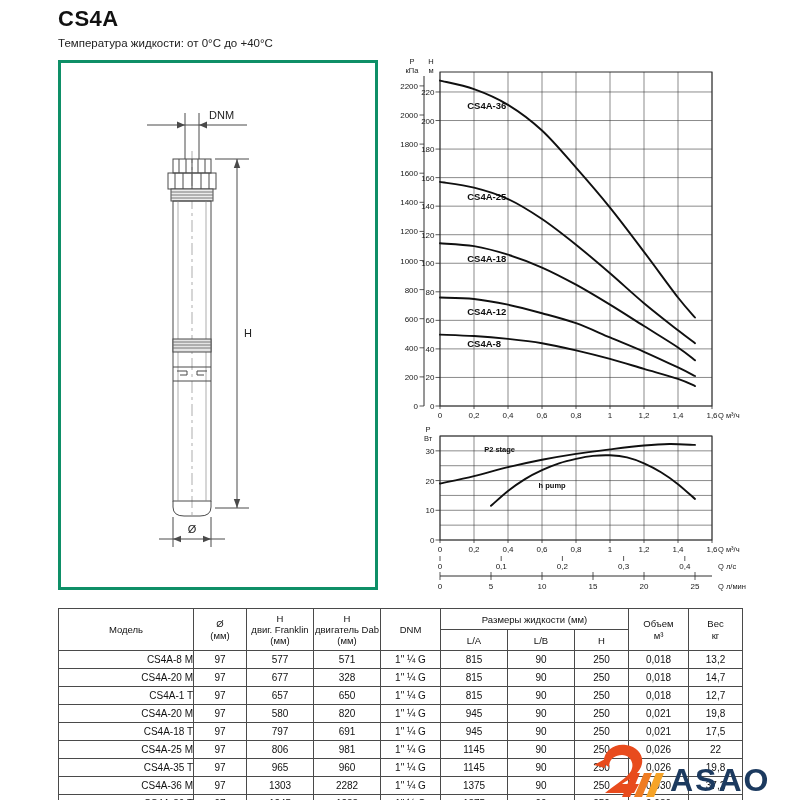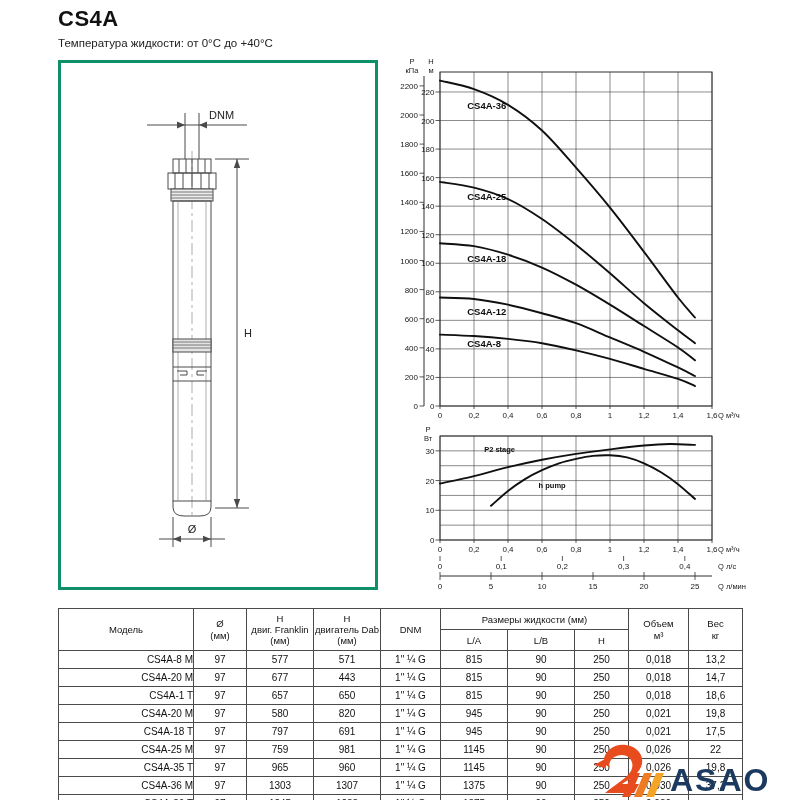--- a/index.html
+++ b/index.html
@@ -369,39 +369,39 @@
           <td>815</td>
           <td>90</td>
           <td>250</td>
           <td>0,018</td>
           <td>13,2</td>
         </tr>
         <tr>
           <td class="model">CS4A-20 M</td>
           <td>97</td>
           <td>677</td>
-          <td>443</td>
+          <td>328</td>
           <td>1" ¼ G</td>
           <td>815</td>
           <td>90</td>
           <td>250</td>
           <td>0,018</td>
           <td>14,7</td>
         </tr>
         <tr>
           <td class="model">CS4A-1 T</td>
           <td>97</td>
           <td>657</td>
           <td>650</td>
           <td>1" ¼ G</td>
           <td>815</td>
           <td>90</td>
           <td>250</td>
           <td>0,018</td>
-          <td>18,6</td>
+          <td>12,7</td>
         </tr>
         <tr>
           <td class="model">CS4A-20 M</td>
           <td>97</td>
           <td>580</td>
           <td>820</td>
           <td>1" ¼ G</td>
           <td>945</td>
           <td>90</td>
           <td>250</td>
@@ -416,21 +416,21 @@
           <td>1" ¼ G</td>
           <td>945</td>
           <td>90</td>
           <td>250</td>
           <td>0,021</td>
           <td>17,5</td>
         </tr>
         <tr>
           <td class="model">CS4A-25 M</td>
           <td>97</td>
-          <td>759</td>
+          <td>806</td>
           <td>981</td>
           <td>1" ¼ G</td>
           <td>1145</td>
           <td>90</td>
           <td>250</td>
           <td>0,026</td>
           <td>22</td>
         </tr>
         <tr>
           <td class="model">CS4A-35 T</td>
@@ -441,21 +441,21 @@
           <td>1145</td>
           <td>90</td>
           <td>250</td>
           <td>0,026</td>
           <td>19,8</td>
         </tr>
         <tr>
           <td class="model">CS4A-36 M</td>
           <td>97</td>
           <td>1303</td>
-          <td>1307</td>
+          <td>2282</td>
           <td>1" ¼ G</td>
           <td>1375</td>
           <td>90</td>
           <td>250</td>
           <td>0,030</td>
           <td>37,2</td>
         </tr>
         <tr>
           <td class="model">CS4A-36 T</td>
           <td>97</td>

